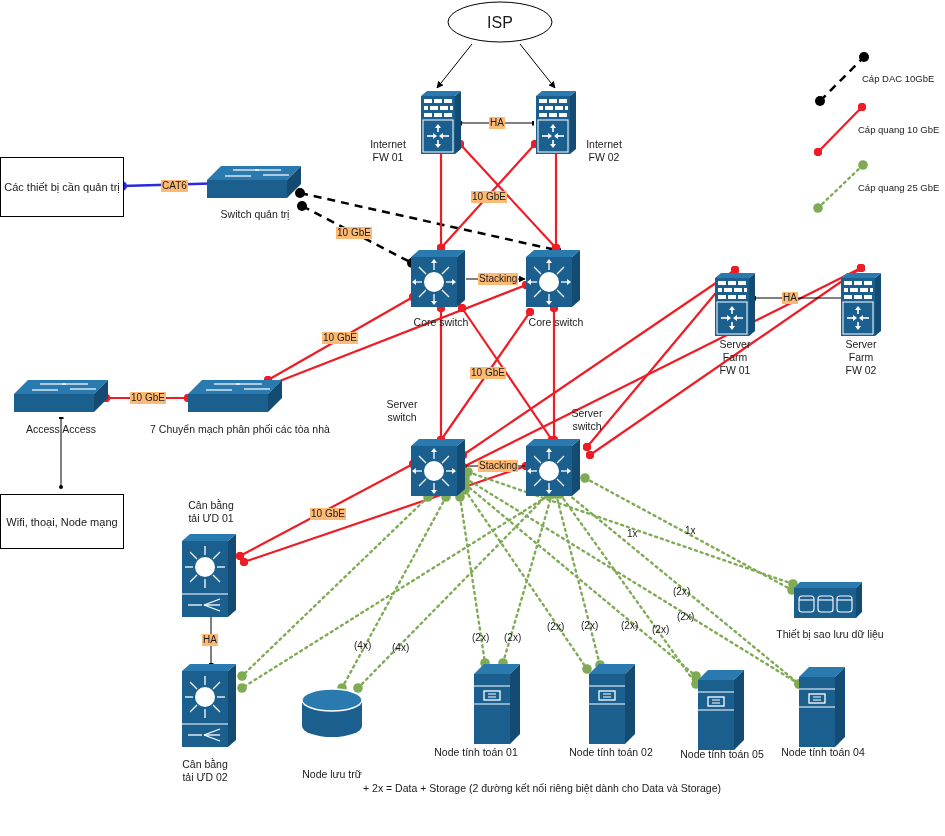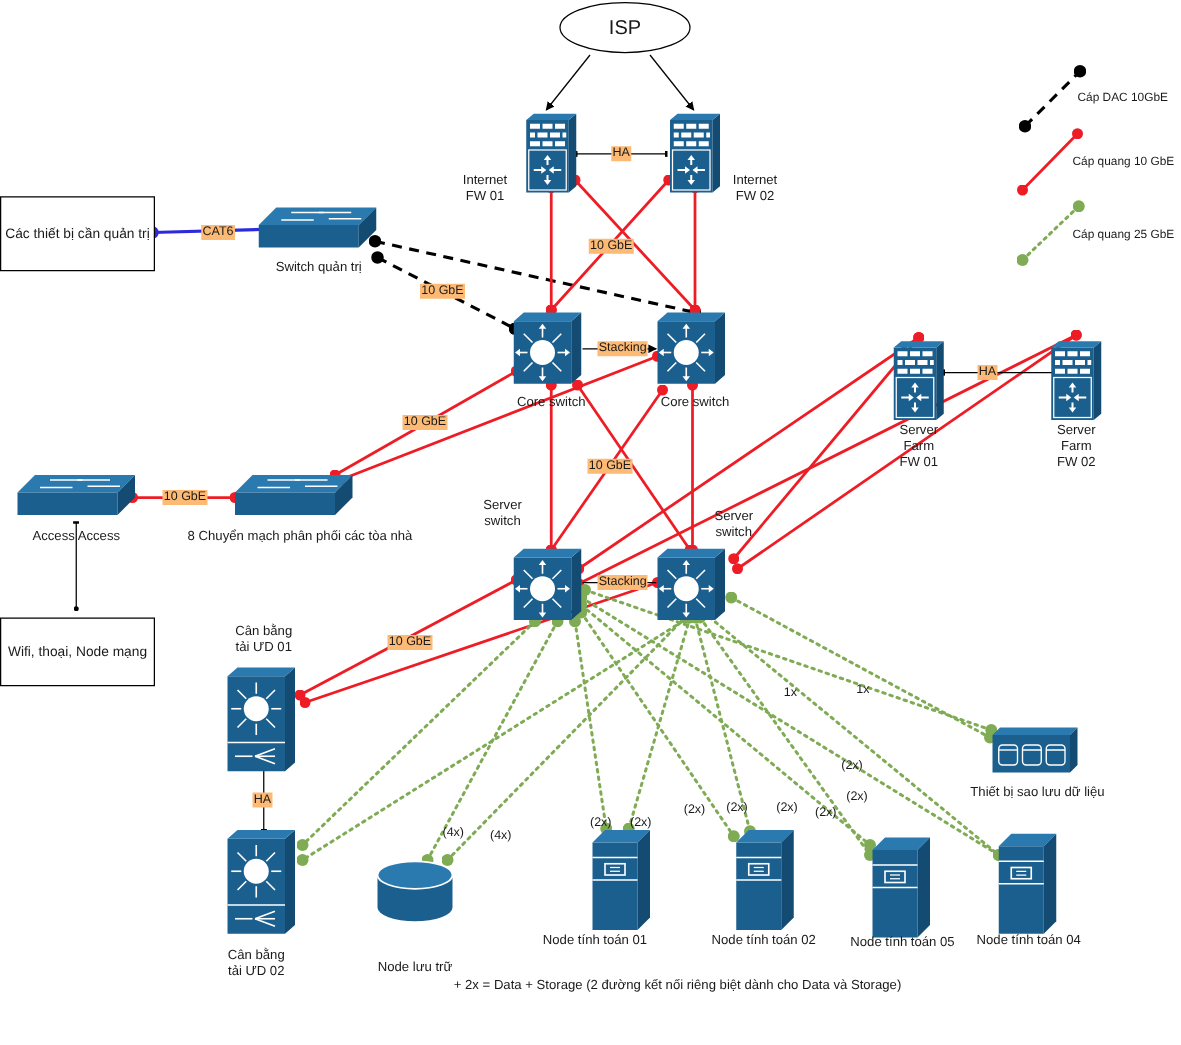--- a/index.html
+++ b/index.html
@@ -1,20 +1,20 @@
 <!DOCTYPE html>
 <html><head>
 <meta charset="utf-8">
 <style>
   html,body{margin:0;padding:0;background:#fff;}
   body{width:945px;height:836px;position:relative;overflow:hidden;font-family:"Liberation Sans",sans-serif;color:#1a1a1a;}
   #diagram{position:absolute;left:0;top:0;}
   .lbl{position:absolute;font-size:10.5px;line-height:13px;text-align:center;white-space:nowrap;}
   .edge-lbl{position:absolute;font-size:10px;line-height:12px;background:#fdba74;padding:0 1px;white-space:nowrap;}
-  .edge-lbl.nobg{background:transparent;margin-top:21px;}
+  .edge-lbl.nobg{background:transparent;}
   .box{position:absolute;border:1px solid #000;background:#fff;display:flex;align-items:center;justify-content:center;font-size:11px;}
   .note{position:absolute;left:363px;top:782px;font-size:10.5px;line-height:12.5px;}
   .legend-lbl{position:absolute;font-size:9.5px;white-space:nowrap;}
 </style>
 </head>
 <body>
 
 <svg id="diagram" width="945" height="836" viewBox="0 0 945 836">
   <defs>
     <marker id="arrowBlack" viewBox="0 0 10 10" refX="9" refY="5" markerWidth="7" markerHeight="7" orient="auto">
@@ -279,21 +279,21 @@
 </div>
 <div class="lbl" style="left:836px;top:338px;width:50px;">
   <div>Server</div>
   <div>Farm</div>
   <div>FW 02</div>
 </div>
 
 <div class="edge-lbl" style="left:322px;top:332px;">10 GbE</div>
 <div class="edge-lbl" style="left:130px;top:392px;">10 GbE</div>
 <div class="lbl" style="left:14px;top:423px;width:94px;">Access Access</div>
-<div class="lbl" style="left:135px;top:423px;width:210px;">8 Chuyển mạch phân phối các tòa nhà</div>
+<div class="lbl" style="left:135px;top:423px;width:210px;">7 Chuyển mạch phân phối các tòa nhà</div>
 <div class="edge-lbl" style="left:470px;top:367px;">10 GbE</div>
 
 <div class="lbl" style="left:372px;top:398px;width:60px;">
   <div>Server</div>
   <div>switch</div>
 </div>
 <div class="lbl" style="left:557px;top:407px;width:60px;">
   <div>Server</div>
   <div>switch</div>
 </div>

